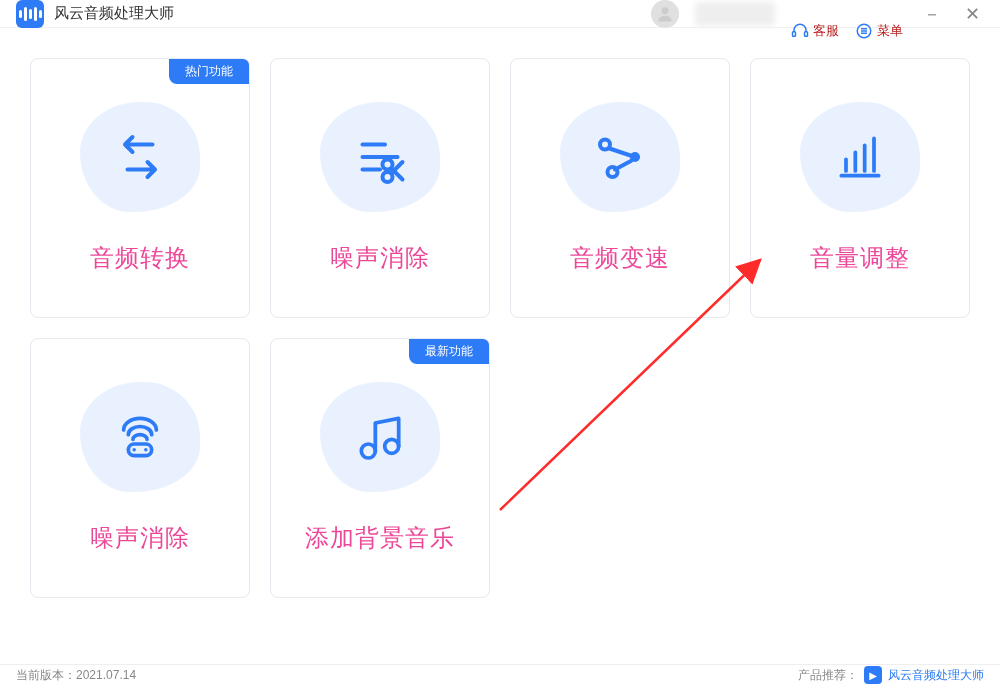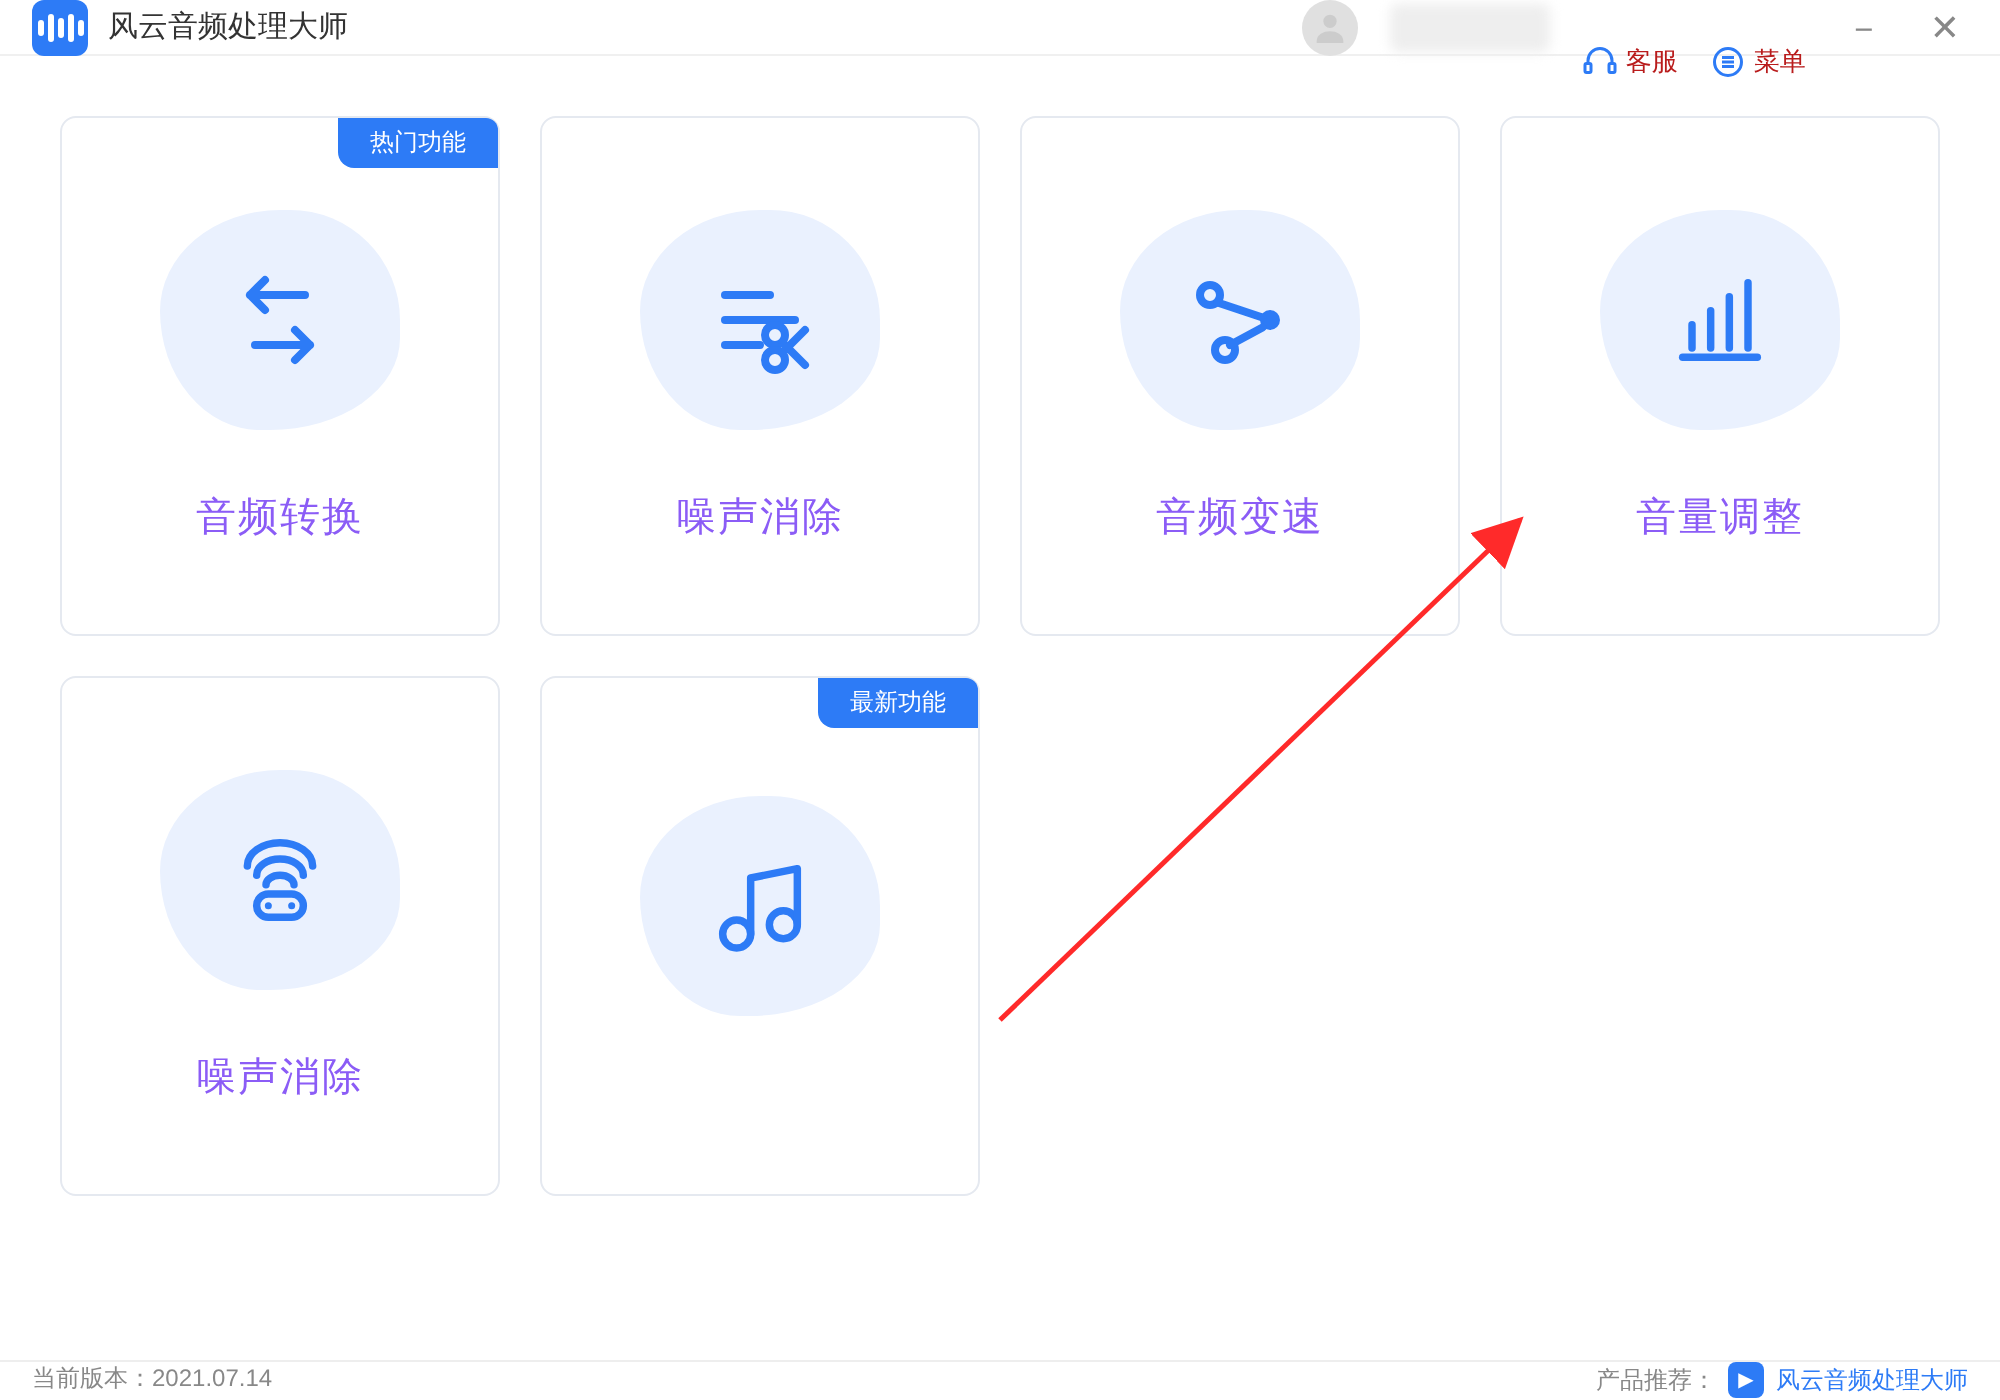--- a/index.html
+++ b/index.html
@@ -17,26 +17,26 @@
     .hdr-link { display: flex; align-items: center; gap: 4px; font-size: 13px; color: #b91c1c; cursor: pointer; margin-top: 34px; }
     .hdr-icon { width: 18px; height: 18px; display:flex; align-items:center; justify-content:center; }
     .win-btn { color: #888; font-size: 18px; cursor: pointer; padding: 0 4px; }
 
     .content { padding: 30px 30px 0 30px; }
     .grid { display: grid; grid-template-columns: repeat(4, 1fr); gap: 20px; }
     .card { border: 1px solid #e5e9f0; border-radius: 8px; height: 260px; display: flex; flex-direction: column; align-items: center; justify-content: center; position: relative; cursor: pointer; background: #fff; }
     .card.highlight { border: 3px solid #ff2a2a; }
     .badge { position: absolute; top: 0; right: 0; background: #2D7BF6; color: #fff; font-size: 12px; padding: 4px 16px; border-bottom-left-radius: 8px; border-top-right-radius: 6px; }
     .icon-blob { width: 120px; height: 110px; background: #eaf1fe; border-radius: 60% 55% 65% 50% / 55% 60% 50% 65%; display: flex; align-items: center; justify-content: center; margin-bottom: 30px; }
-    .card-label { font-size: 20px; color: #8b5cf6; letter-spacing: 1px; }
+    .card-label { font-size: 24px; color: #ec4899; letter-spacing: 1px; }
     .feature-icon { stroke: #2D7BF6; stroke-width: 3.2; fill: none; stroke-linecap: round; stroke-linejoin: round; }
 
     .annotation-arrow { position: absolute; top: 250px; left: 490px; width: 300px; height: 270px; pointer-events:none; }
 
-    .footer { position: absolute; bottom: 0; left: 0; right: 0; height: 20px; border-top: 1px solid #eee; display: flex; align-items: flex-start; padding: 0 16px; font-size: 12px; color: #888; }
+    .footer { position: absolute; bottom: 0; left: 0; right: 0; height: 36px; border-top: 1px solid #eee; display: flex; align-items: flex-end; padding: 16px 16px; font-size: 12px; color: #888; }
     .footer-left { flex: 1; }
     .footer-right { display: flex; align-items: center; gap: 6px; }
     .footer-logo { width: 18px; height: 18px; background: #2D7BF6; border-radius: 4px; display:flex; align-items:center; justify-content:center; color:#fff; font-size:10px; }
   </style>
 </head>
 <body>
 
 <div class="titlebar">
   <div class="logo">
     <div class="logo-bars">
@@ -152,20 +152,21 @@
 
     <div class="card">
       <div class="badge">最新功能</div>
       <div class="icon-blob">
         <svg class="feature-icon" width="56" height="56" viewBox="0 0 48 48">
             <circle cx="14" cy="36" r="6"></circle>
             <circle cx="34" cy="32" r="6"></circle>
             <path d="M20 36V12l20-4v24"></path>
           </svg>
       </div>
+      <div class="card-label">添加背景音乐</div>
     </div>
   </div>
 </div>
 
 <svg class="annotation-arrow" viewBox="0 0 300 270">
   <defs>
       <marker id="ah" markerWidth="12" markerHeight="12" refX="9" refY="5" orient="auto">
         <path d="M0,0 L10,5 L0,10 z" fill="#ff2a2a"></path>
       </marker>
     </defs>

